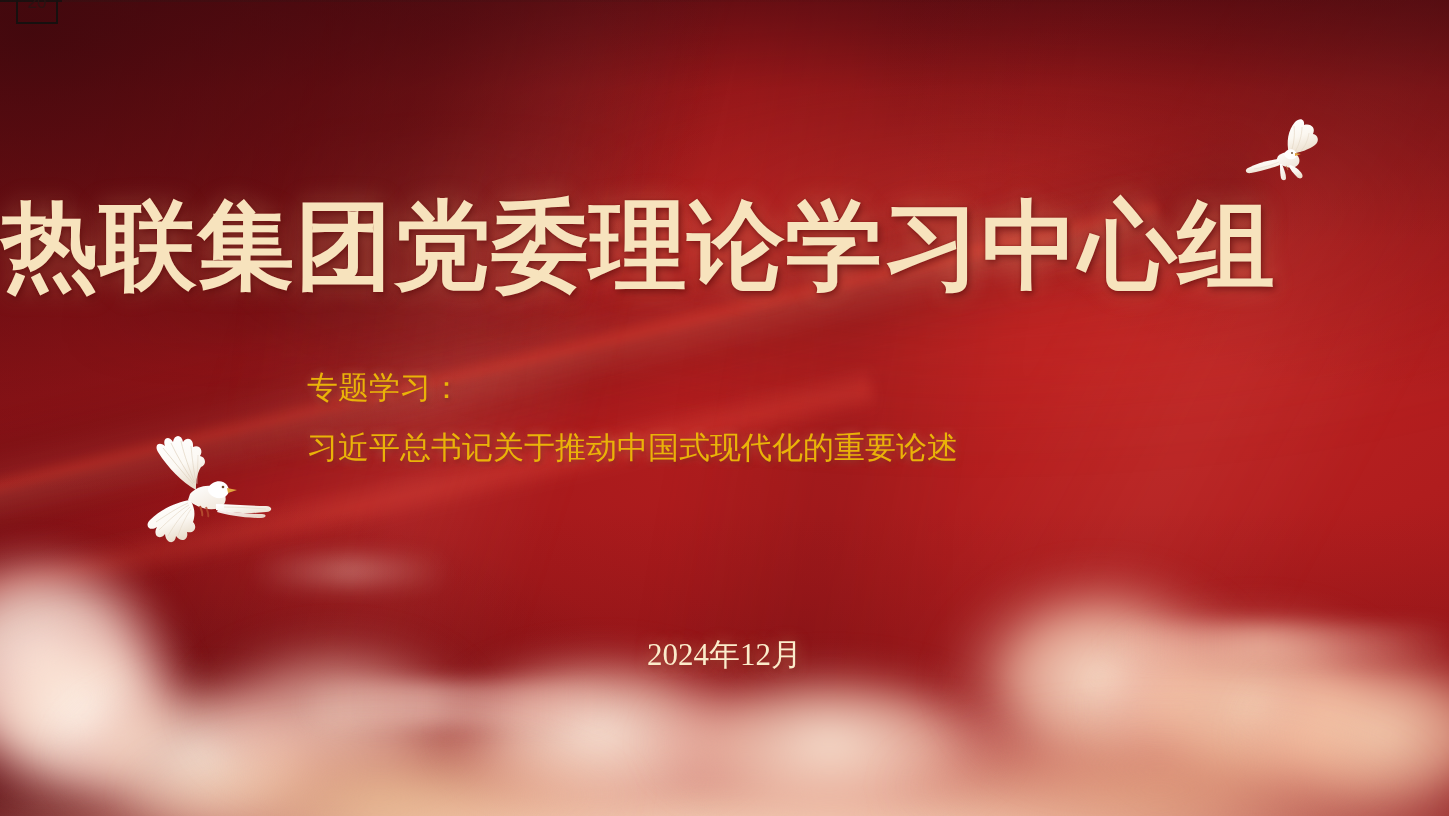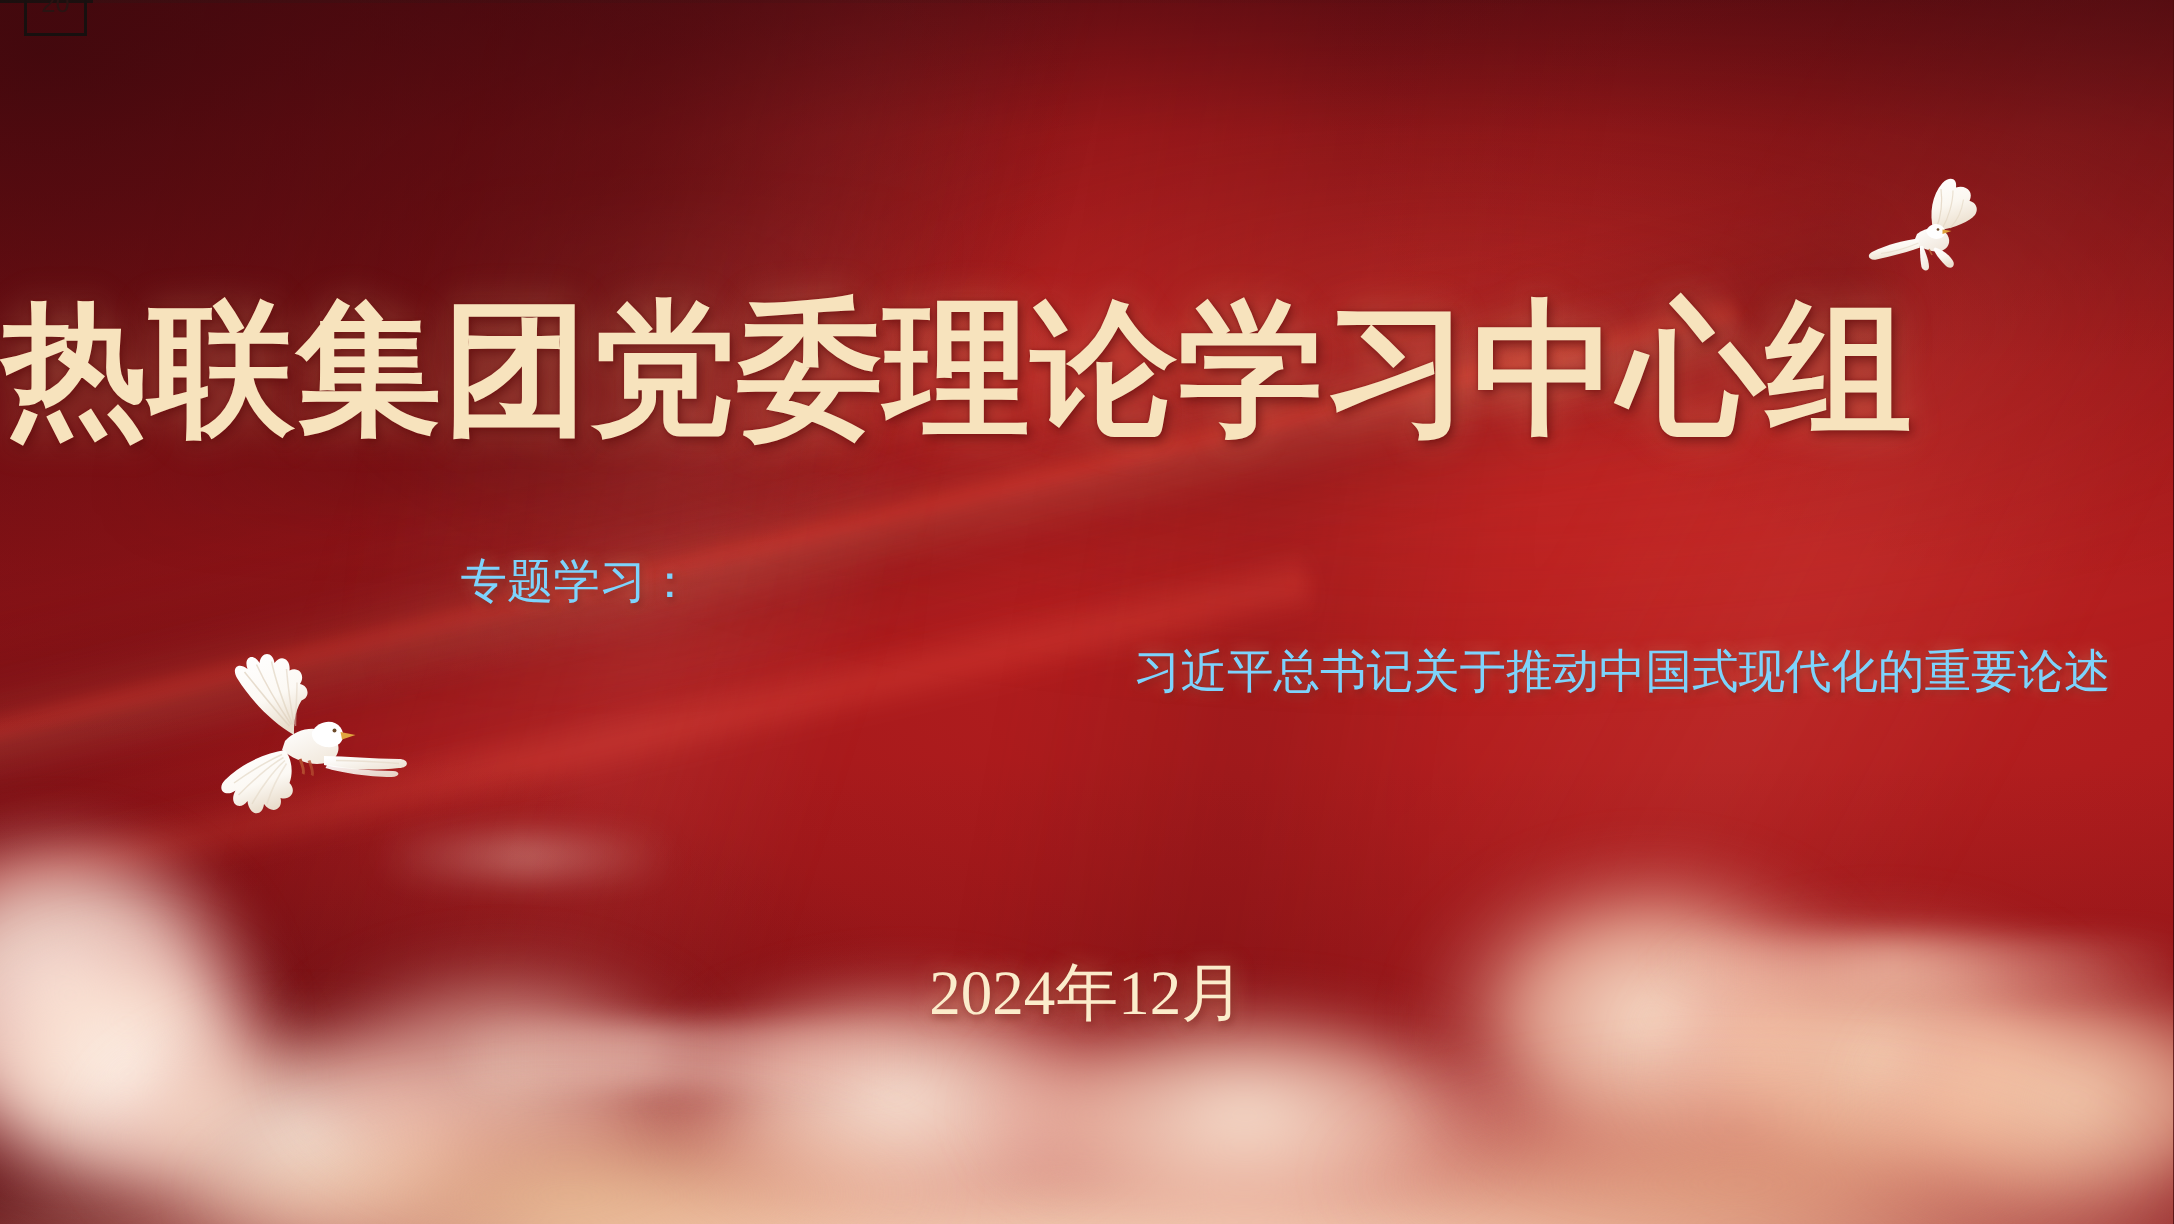--- a/index.html
+++ b/index.html
@@ -159,45 +159,44 @@
       0 0 2px rgba(120,12,14,.55),
       2px 3px 7px rgba(88,8,10,.62),
       0 0 26px rgba(255,210,150,.30);
     white-space:nowrap;
   }
 
   #subject-block {
     position:absolute;
     left:307px; top:372px;
     width:1100px;
-    color:#7dd3fc;
+    color:#eab308;
     font-family:"Liberation Serif", serif;
   }
   .sub-label {
     font-size:31px;
     line-height:1.0;
     margin-bottom:29px;
     text-shadow:0 0 10px rgba(255,205,150,.42), 1px 2px 5px rgba(92,8,10,.60);
   }
   .sub-line {
     font-size:31px;
     line-height:1.0;
     margin-bottom:28px;
     white-space:nowrap;
     text-shadow:0 0 10px rgba(255,205,150,.42), 1px 2px 5px rgba(92,8,10,.60);
-    text-align:right;
   }
   .sub-line:last-child { margin-bottom:0; }
 
   #date {
     position:absolute;
     left:0; top:634px; width:1449px;
     text-align:center;
     font-family:"Liberation Serif", serif;
-    font-size:42px;
+    font-size:31px;
     color:#fbeccb;
     text-shadow:0 0 14px rgba(255,205,150,.50), 1px 2px 6px rgba(92,8,10,.55);
   }
 
   
   #corner-badge {
     position:absolute;
     left:16px; top:-14px;
     width:42px; height:38px;
     border:2px solid #17100f;

